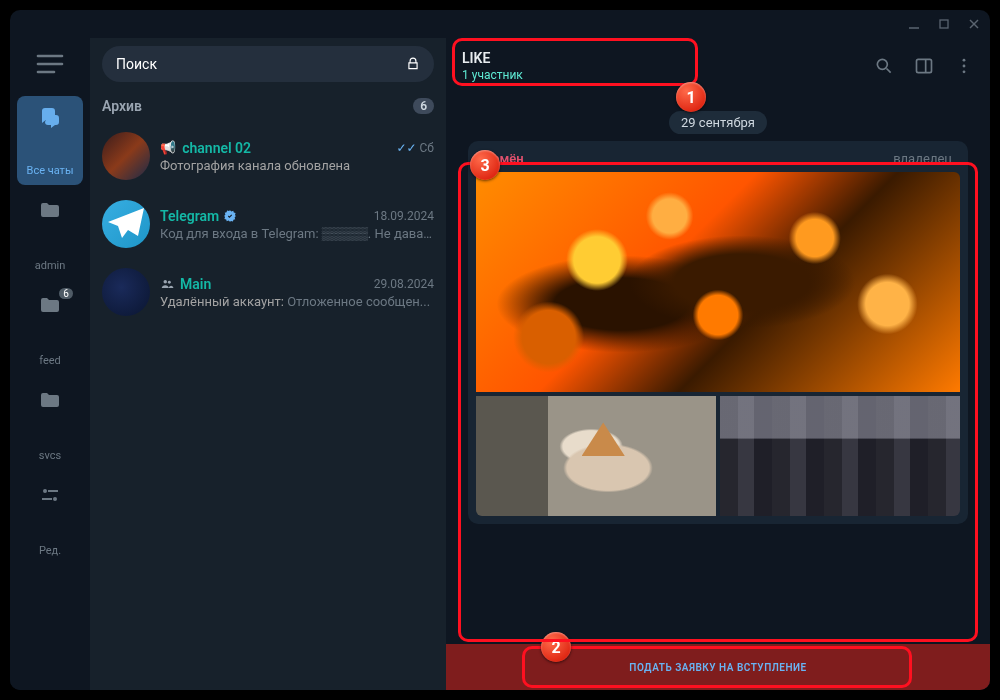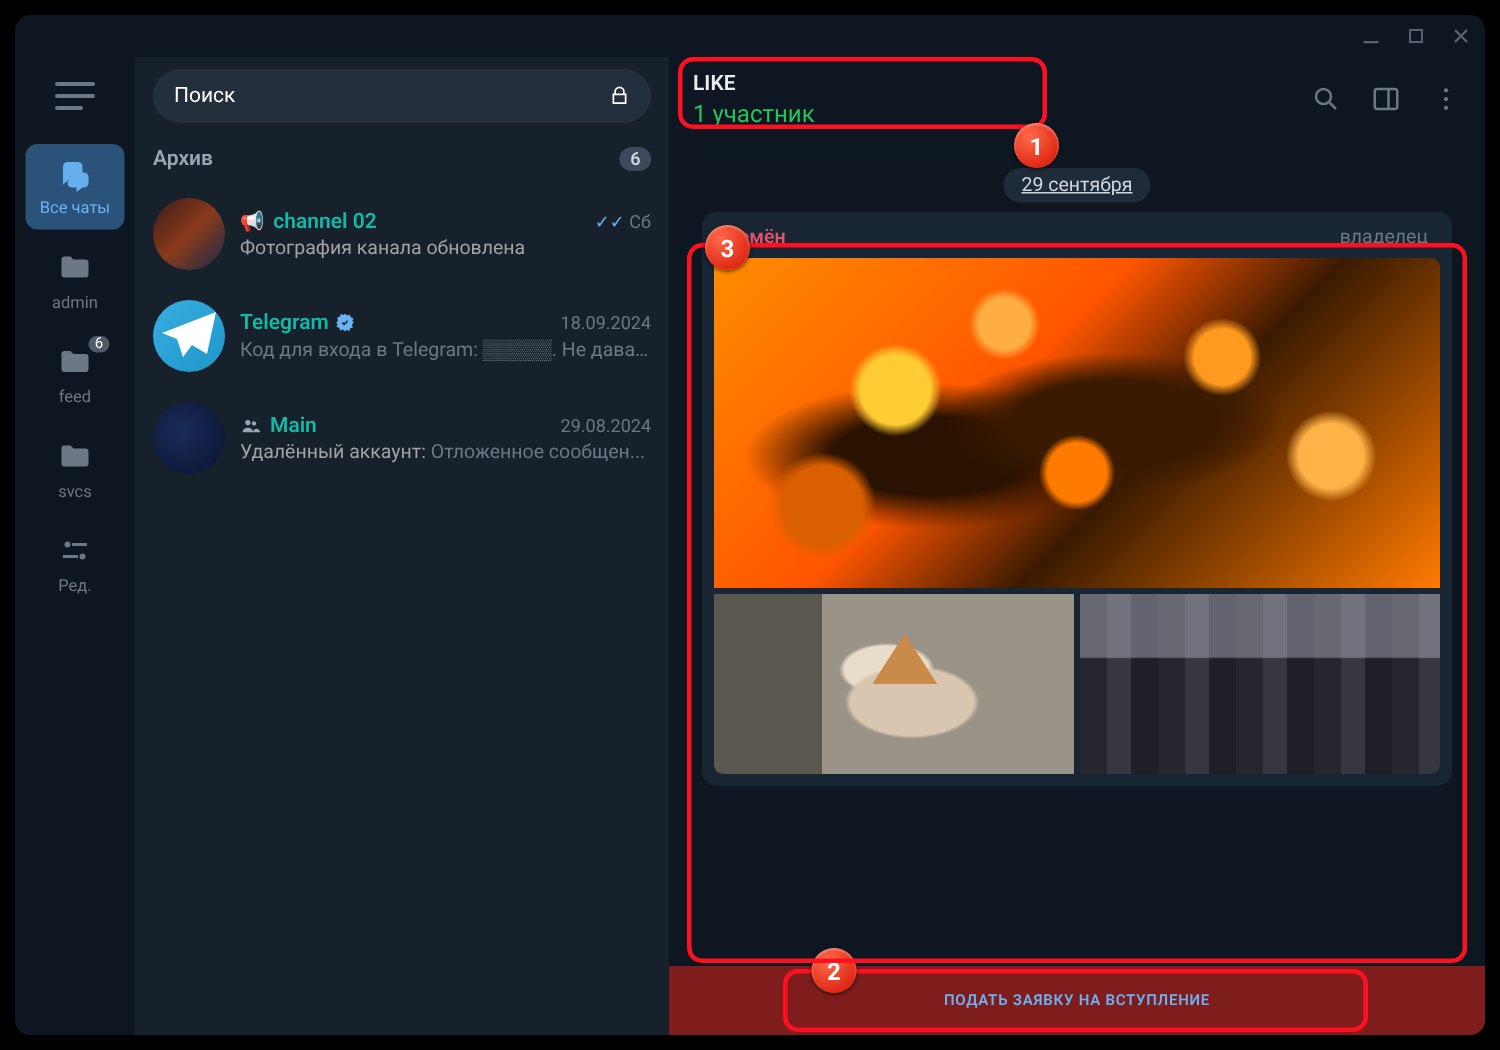--- a/index.html
+++ b/index.html
@@ -8,21 +8,21 @@
 .window { position: absolute; top: 10px; left: 10px; right: 10px; bottom: 10px; background: #0e1621; border-radius: 10px; overflow: hidden; display: flex; flex-direction: column; }
 
 .titlebar { height: 28px; display: flex; justify-content: flex-end; align-items: center; padding-right: 10px; gap: 18px; }
 .titlebar .wc { width: 12px; height: 12px; color: #5a6470; cursor: pointer; }
 
 .app-body { flex: 1; display: flex; min-height: 0; }
 
 
 .rail { width: 80px; background: #0e1621; display: flex; flex-direction: column; align-items: center; padding-top: 10px; }
 .rail .menu-btn { width: 32px; height: 32px; display: flex; align-items: center; justify-content: center; color: #6c7883; cursor: pointer; margin-bottom: 16px; }
-.rail-item { width: 66px; padding: 8px 0; display: flex; flex-direction: column; align-items: center; color: #6c7883; font-size: 11px; cursor: pointer; border-radius: 8px; margin-bottom: 6px; position: relative; }
+.rail-item { width: 66px; padding: 8px 0; display: flex; flex-direction: column; align-items: center; color: #6c7883; font-size: 11px; cursor: pointer; border-radius: 8px; margin-bottom: 6px; position: relative; gap: 32px; }
 .rail-item.active { background: #2b5278; color: #6ab3f3; }
 .rail-item .ico { font-size: 22px; line-height: 1; margin-bottom: 4px; }
 .rail-item .badge { position: absolute; top: 2px; right: 10px; background: #4f5b66; color: #fff; font-size: 10px; border-radius: 8px; padding: 0 4px; min-width: 14px; text-align: center; }
 
 
 .chatlist { width: 356px; background: #17212b; display: flex; flex-direction: column; }
 .search-row { padding: 8px 12px; }
 .search-box { background: #242f3d; border-radius: 18px; height: 36px; display: flex; align-items: center; padding: 0 14px; color: #ffffff; font-size: 14px; position: relative; }
 .search-box .lock { margin-left: auto; font-size: 13px; }
 
@@ -43,27 +43,27 @@
 .chat-preview { color: #6c7883; font-size: 13px; white-space: nowrap; overflow: hidden; text-overflow: ellipsis; margin-top: 2px; }
 .chat-preview .hl { color: #a3a3a3; }
 .verified { color: #6ab3f3; font-size: 13px; }
 .readmark { color: #6ab3f3; font-size: 12px; margin-right: 3px; }
 .chan-ico, .grp-ico { color: #9aa5b1; font-size: 13px; margin-right: 2px; }
 
 
 .chat-panel { flex: 1; background: #0e1621; display: flex; flex-direction: column; position: relative; min-width: 0; }
 .chat-header { height: 56px; display: flex; align-items: center; padding: 0 16px; gap: 32px; }
 .chat-header .title { color: #e8ecef; font-size: 14px; font-weight: 600; }
-.chat-header .sub { color: #22c55e; font-size: 16px; margin-top: 2px; }
+.chat-header .sub { color: #5eead4; font-size: 12px; margin-top: 2px; }
 .chat-header .actions { margin-left: auto; display: flex; gap: 20px; color: #6c7883; }
 .chat-header .actions .act { cursor: pointer; font-size: 18px; }
 
 .chat-content { flex: 1; position: relative; padding: 12px 22px 0 22px; overflow: hidden; }
 .date-sep { text-align: center; margin: 6px 0 10px; }
-.date-sep span { background: #1e2c3a; color: #cfd8e0; font-size: 13px; padding: 4px 12px; border-radius: 12px; text-decoration: underline; }
+.date-sep span { background: #1e2c3a; color: #cfd8e0; font-size: 13px; padding: 4px 12px; border-radius: 12px; }
 
 .msg-card { background: #182533; border-radius: 10px; padding: 8px; position: relative; }
 .msg-top { display: flex; padding: 2px 8px 6px 8px; font-size: 13px; }
 .msg-author { color: #e0516e; font-weight: 600; }
 .msg-role { margin-left: auto; color: #6c7883; }
 
 .media-grid { display: grid; grid-template-columns: 1fr 1fr; grid-template-rows: 220px 120px; gap: 4px; }
 .media-grid .m1 { grid-column: 1 / 3; border-radius: 6px 6px 0 0; }
 .media-grid .m2 { border-radius: 0 0 0 6px; }
 .media-grid .m3 { border-radius: 0 0 6px 0; }

